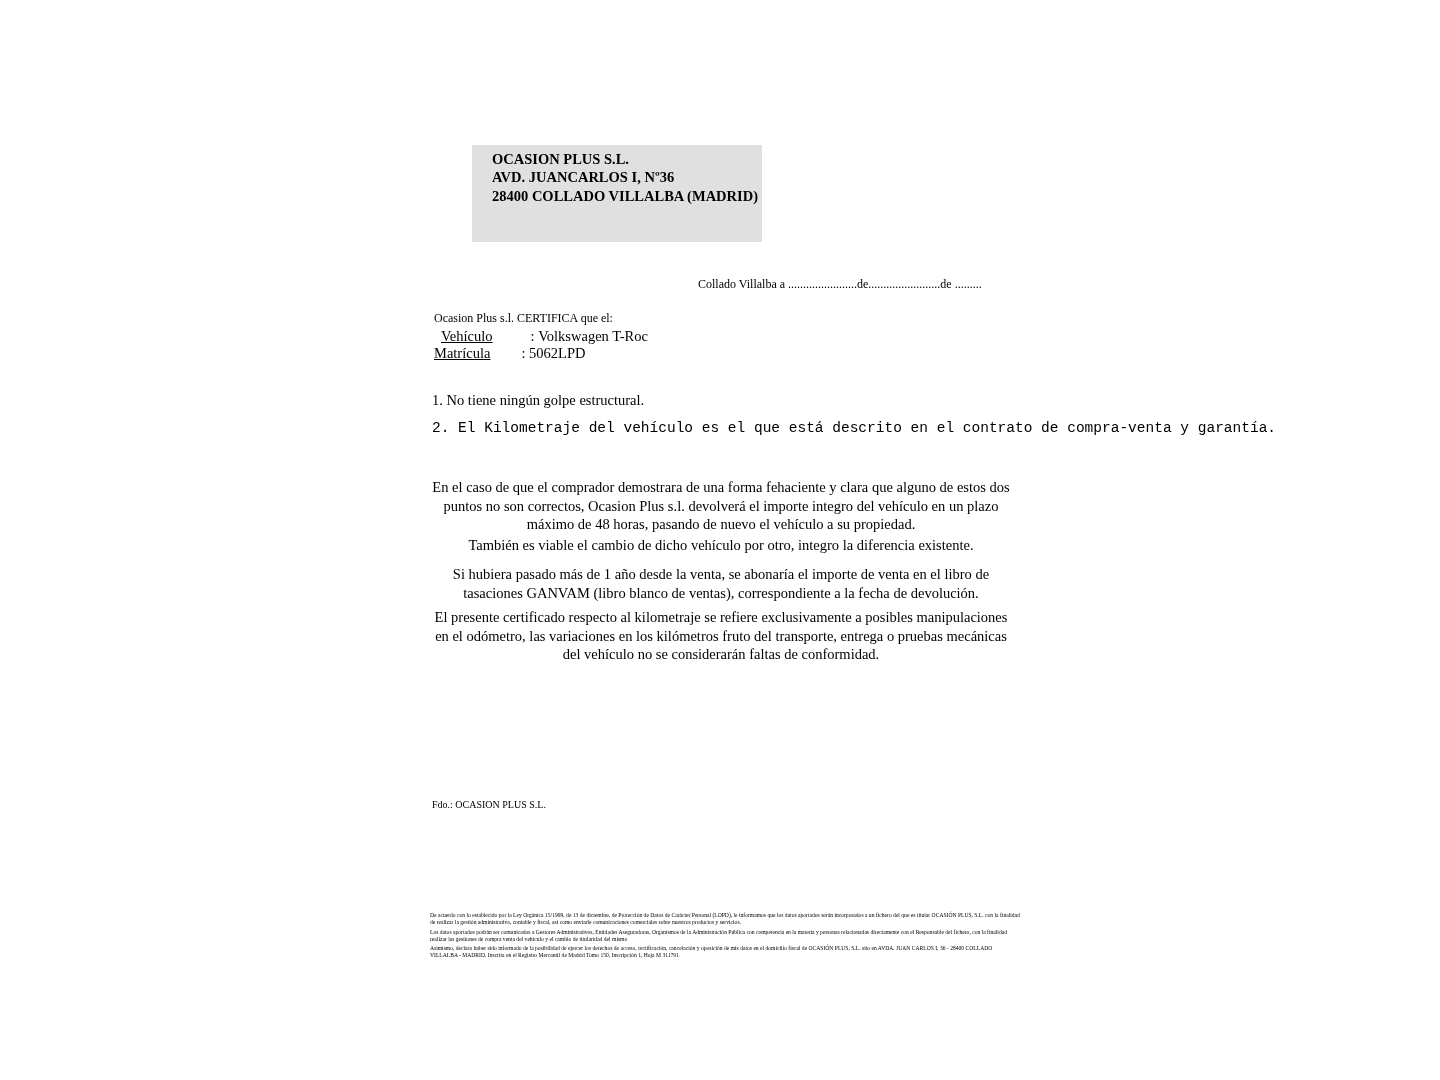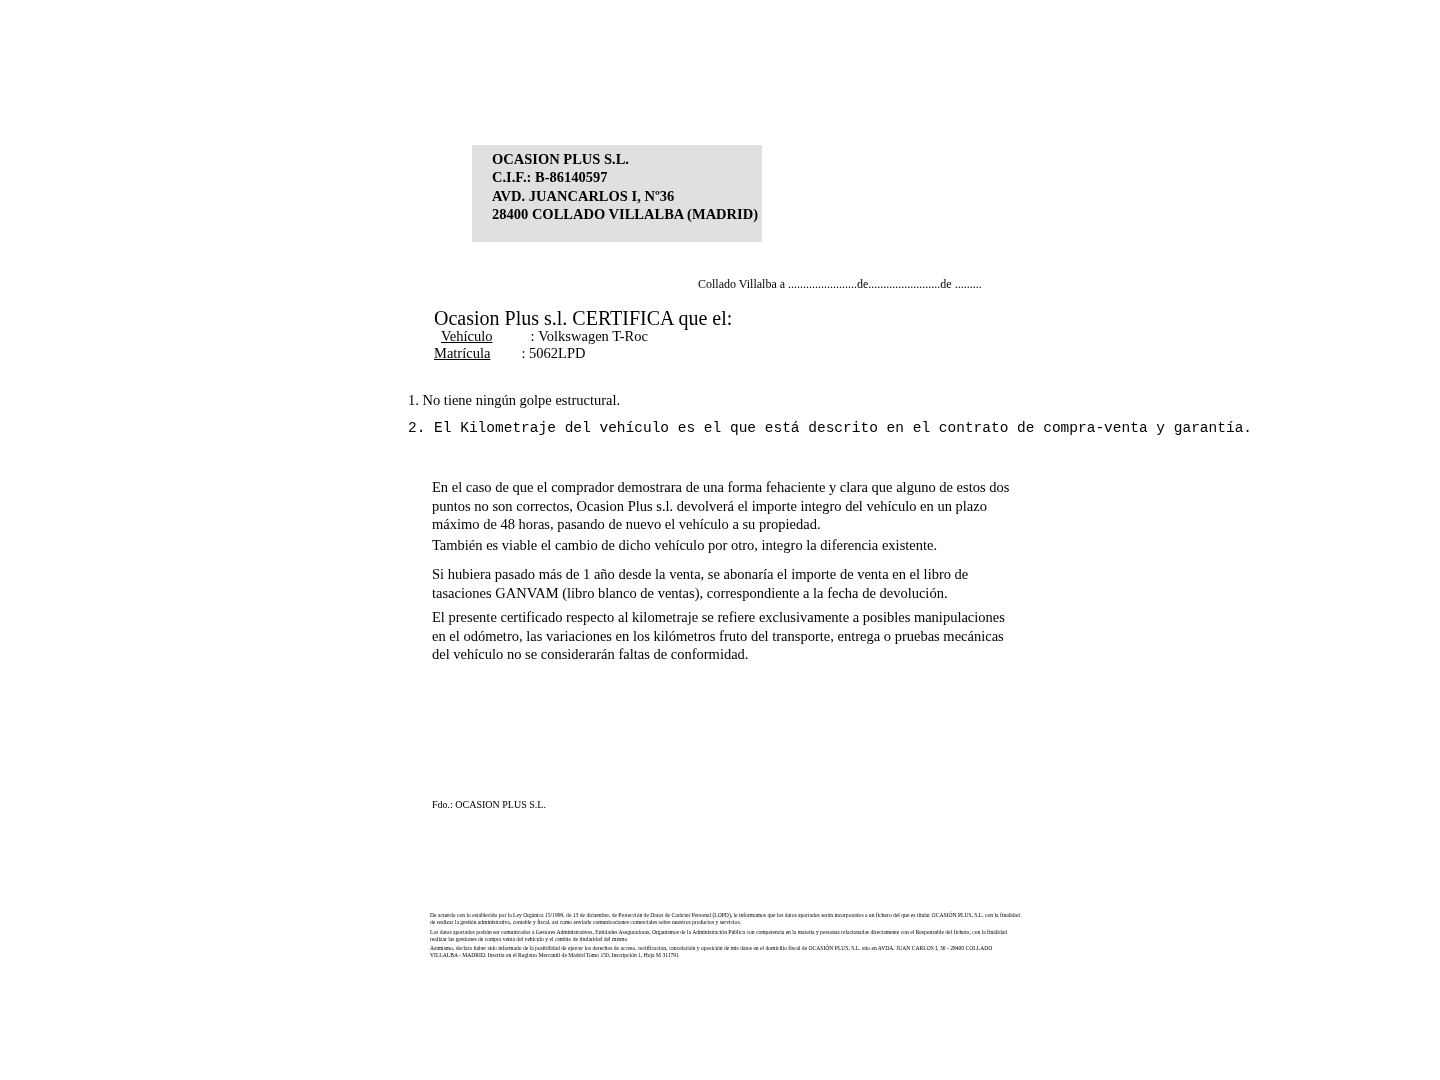--- a/index.html
+++ b/index.html
@@ -47,21 +47,21 @@
     left: 698px;
     top: 275px;
     font-size: 12px;
     line-height: 18px;
     white-space: nowrap;
   }
   .certifies {
     position: absolute;
     left: 434px;
     top: 309px;
-    font-size: 20px;
+    font-size: 12px;
     line-height: 18px;
     white-space: nowrap;
   }
   .field-row {
     position: absolute;
     left: 434px;
     font-size: 14.5px;
     line-height: 18px;
     white-space: nowrap;
   }
@@ -74,34 +74,34 @@
   .field-sep {
     display: inline-block;
     width: 38px;
   }
   .field-sep-2 {
     display: inline-block;
     width: 31px;
   }
   .clause {
     position: absolute;
-    left: 408px;
+    left: 432px;
     font-size: 14.5px;
     line-height: 18px;
     white-space: nowrap;
   }
   .clause.c1 { top: 391px; }
   .clause.c2 { top: 419px; font-family: Liberation Mono, monospace; }
   .para {
     position: absolute;
     left: 432px;
     width: 578px;
     font-size: 14.5px;
     line-height: 18.5px;
-    text-align: left;
+    text-align: center;
   }
   .para.p1 { top: 478px; }
   .para.p2 { top: 536px; }
   .para.p3 { top: 565px; }
   .para.p4 { top: 608px; }
   .signature {
     position: absolute;
     left: 432px;
     top: 796px;
     font-size: 10px;
@@ -123,21 +123,20 @@
     margin: 0 0 2.5px 0;
   }
 </style>
 </head>
 <body>
 
 <div class="page">
 
   <div class="header-box">
     <div>OCASION PLUS S.L.</div>
-    <div>C.I.F.: B-86140597</div>
     <div>AVD. JUANCARLOS I, Nº36</div>
     <div>28400 COLLADO VILLALBA (MADRID)</div>
   </div>
 
   <div class="place-date">Collado Villalba a .......................de........................de .........</div>
 
   <div class="certifies">Ocasion Plus s.l. CERTIFICA que el:</div>
 
   <div class="field-row r1">
     <span class="field-label">Vehículo</span><span class="field-sep"></span><span>:</span>&nbsp;<span>Volkswagen T-Roc</span>

